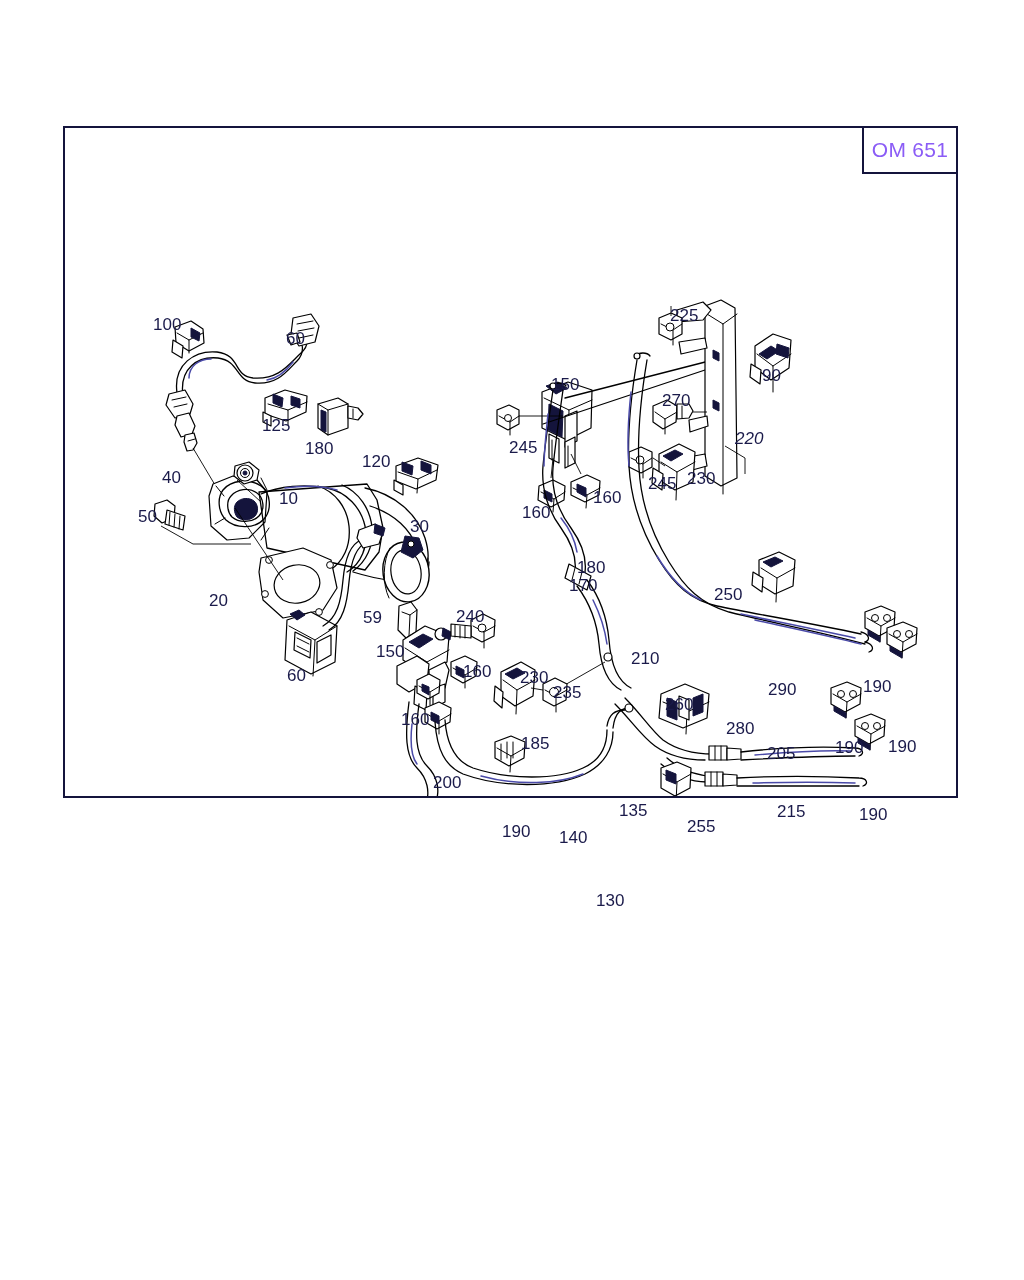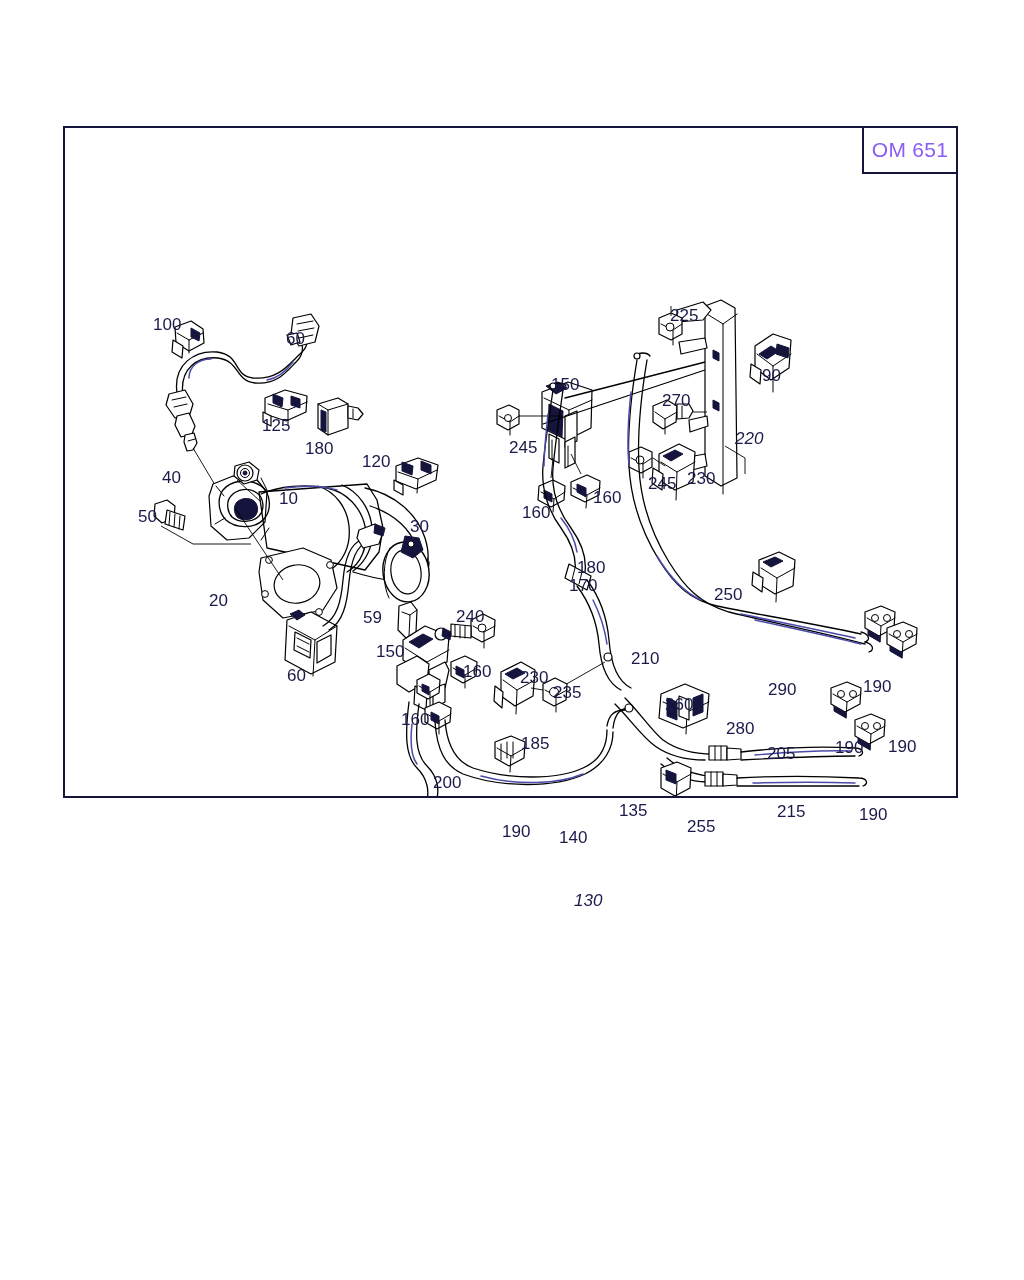--- a/index.html
+++ b/index.html
@@ -465,21 +465,21 @@
     <div class="lbl" style="left:97px;top:341px;">40</div>
     <div class="lbl" style="left:73px;top:380px;">50</div>
     <div class="lbl" style="left:222px;top:539px;">60</div>
     <div class="lbl" style="left:298px;top:481px;">59</div>
     <div class="lbl" style="left:221px;top:202px;">60</div>
     <div class="lbl" style="left:697px;top:203px;margin-top:36px;">90</div>
     <div class="lbl" style="left:88px;top:188px;">100</div>
     <div class="lbl" style="left:240px;top:312px;">180</div>
     <div class="lbl" style="left:297px;top:325px;">120</div>
     <div class="lbl" style="left:197px;top:289px;">125</div>
-    <div class="lbl" style="left:509px;top:764px;font-style:italic;">130</div>
+    <div class="lbl" style="left:531px;top:764px;">130</div>
     <div class="lbl" style="left:554px;top:674px;">135</div>
     <div class="lbl" style="left:494px;top:673px;margin-top:28px;">140</div>
     <div class="lbl" style="left:486px;top:248px;">150</div>
     <div class="lbl" style="left:311px;top:515px;">150</div>
     <div class="lbl" style="left:457px;top:376px;">160</div>
     <div class="lbl" style="left:528px;top:361px;">160</div>
     <div class="lbl" style="left:398px;top:535px;">160</div>
     <div class="lbl" style="left:336px;top:583px;">160</div>
     <div class="lbl" style="left:456px;top:449px;margin-left:48px;">170</div>
     <div class="lbl" style="left:512px;top:431px;">180</div>

